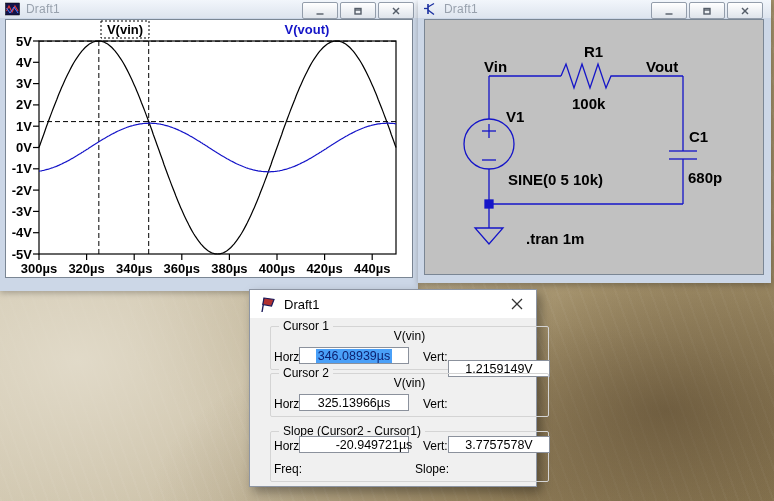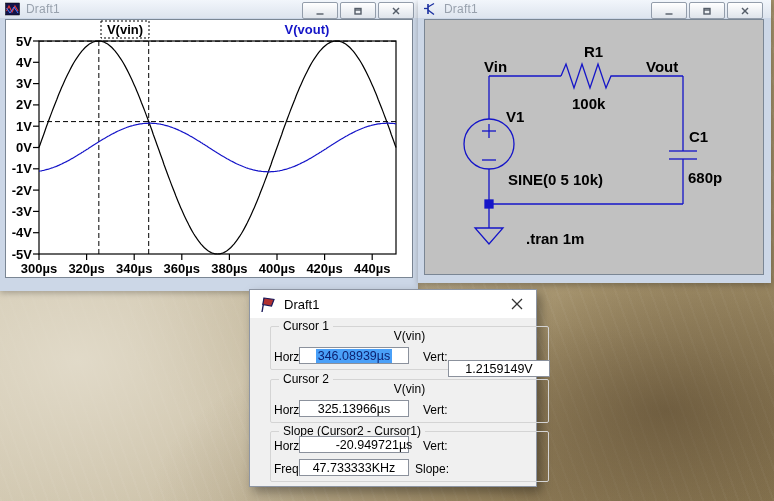--- a/index.html
+++ b/index.html
@@ -222,36 +222,36 @@
     <span class="fldlabel" style="left:3px;top:23px;">Horz:</span>
     <div class="fld" style="left:28px;top:20px;width:110px;">
         <span class="sel">346.08939µs</span>
       </div>
     <span class="fldlabel" style="left:152px;top:23px;">Vert:</span>
     <div class="fld" style="left:177px;top:33px;width:102px;">
         <span>1.2159149V</span>
       </div>
   </div>
 
-  <div class="grp" style="top:89px;height:44px;">
+  <div class="grp" style="top:83px;height:44px;">
     <span class="grp-label">Cursor 2</span>
     <span class="trace-name" style="top:2px;">V(vin)</span>
     <span class="fldlabel" style="left:3px;top:23px;">Horz:</span>
     <div class="fld" style="left:28px;top:20px;width:110px;">
         <span>325.13966µs</span>
       </div>
     <span class="fldlabel" style="left:152px;top:23px;">Vert:</span>
   </div>
 
   <div class="grp" style="top:141px;height:51px;">
     <span class="grp-label">Slope (Cursor2 - Cursor1)</span>
     <span class="fldlabel" style="left:3px;top:7px;">Horz:</span>
     <div class="fld" style="left:28px;top:4px;width:110px;padding-left:40px;">
         <span>-20.949721µs</span>
       </div>
     <span class="fldlabel" style="left:152px;top:7px;">Vert:</span>
+    <div class="fld" style="left:177px;top:4px;width:102px;">
+        <span>3.7757578V</span>
+      </div>
     <span class="fldlabel" style="left:3px;top:30px;">Freq:</span>
-    <div class="fld" style="left:28px;top:27px;width:110px;">
-        <span>47.733333KHz</span>
-      </div>
     <span class="fldlabel" style="left:144px;top:30px;">Slope:</span>
   </div>
 </div>
 
 </body></html>

